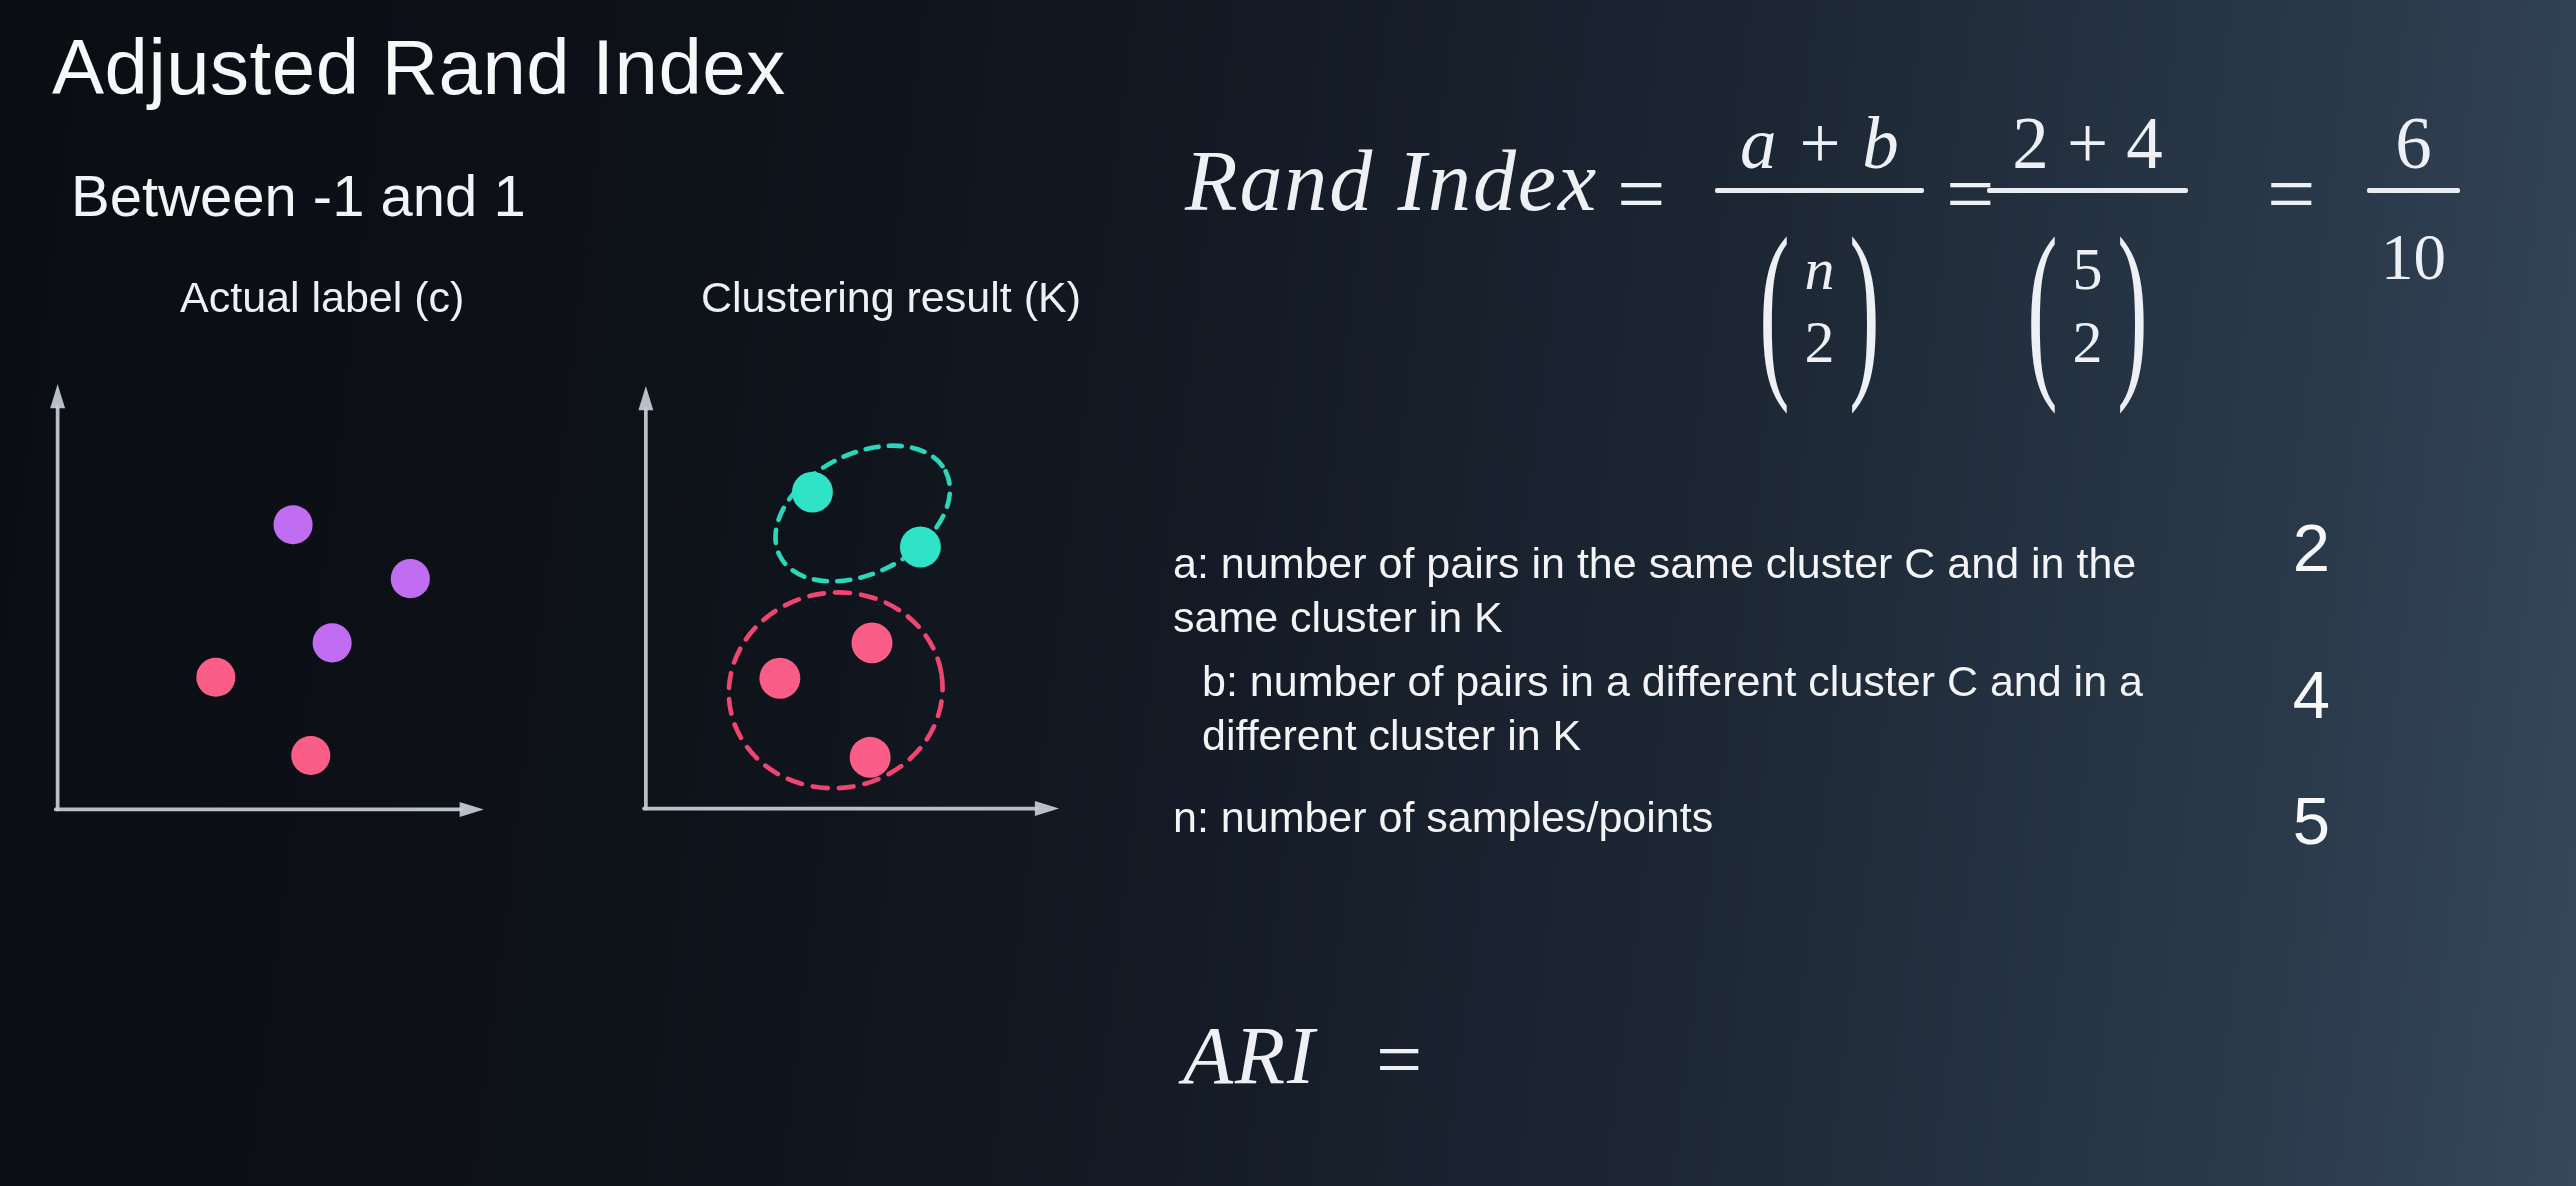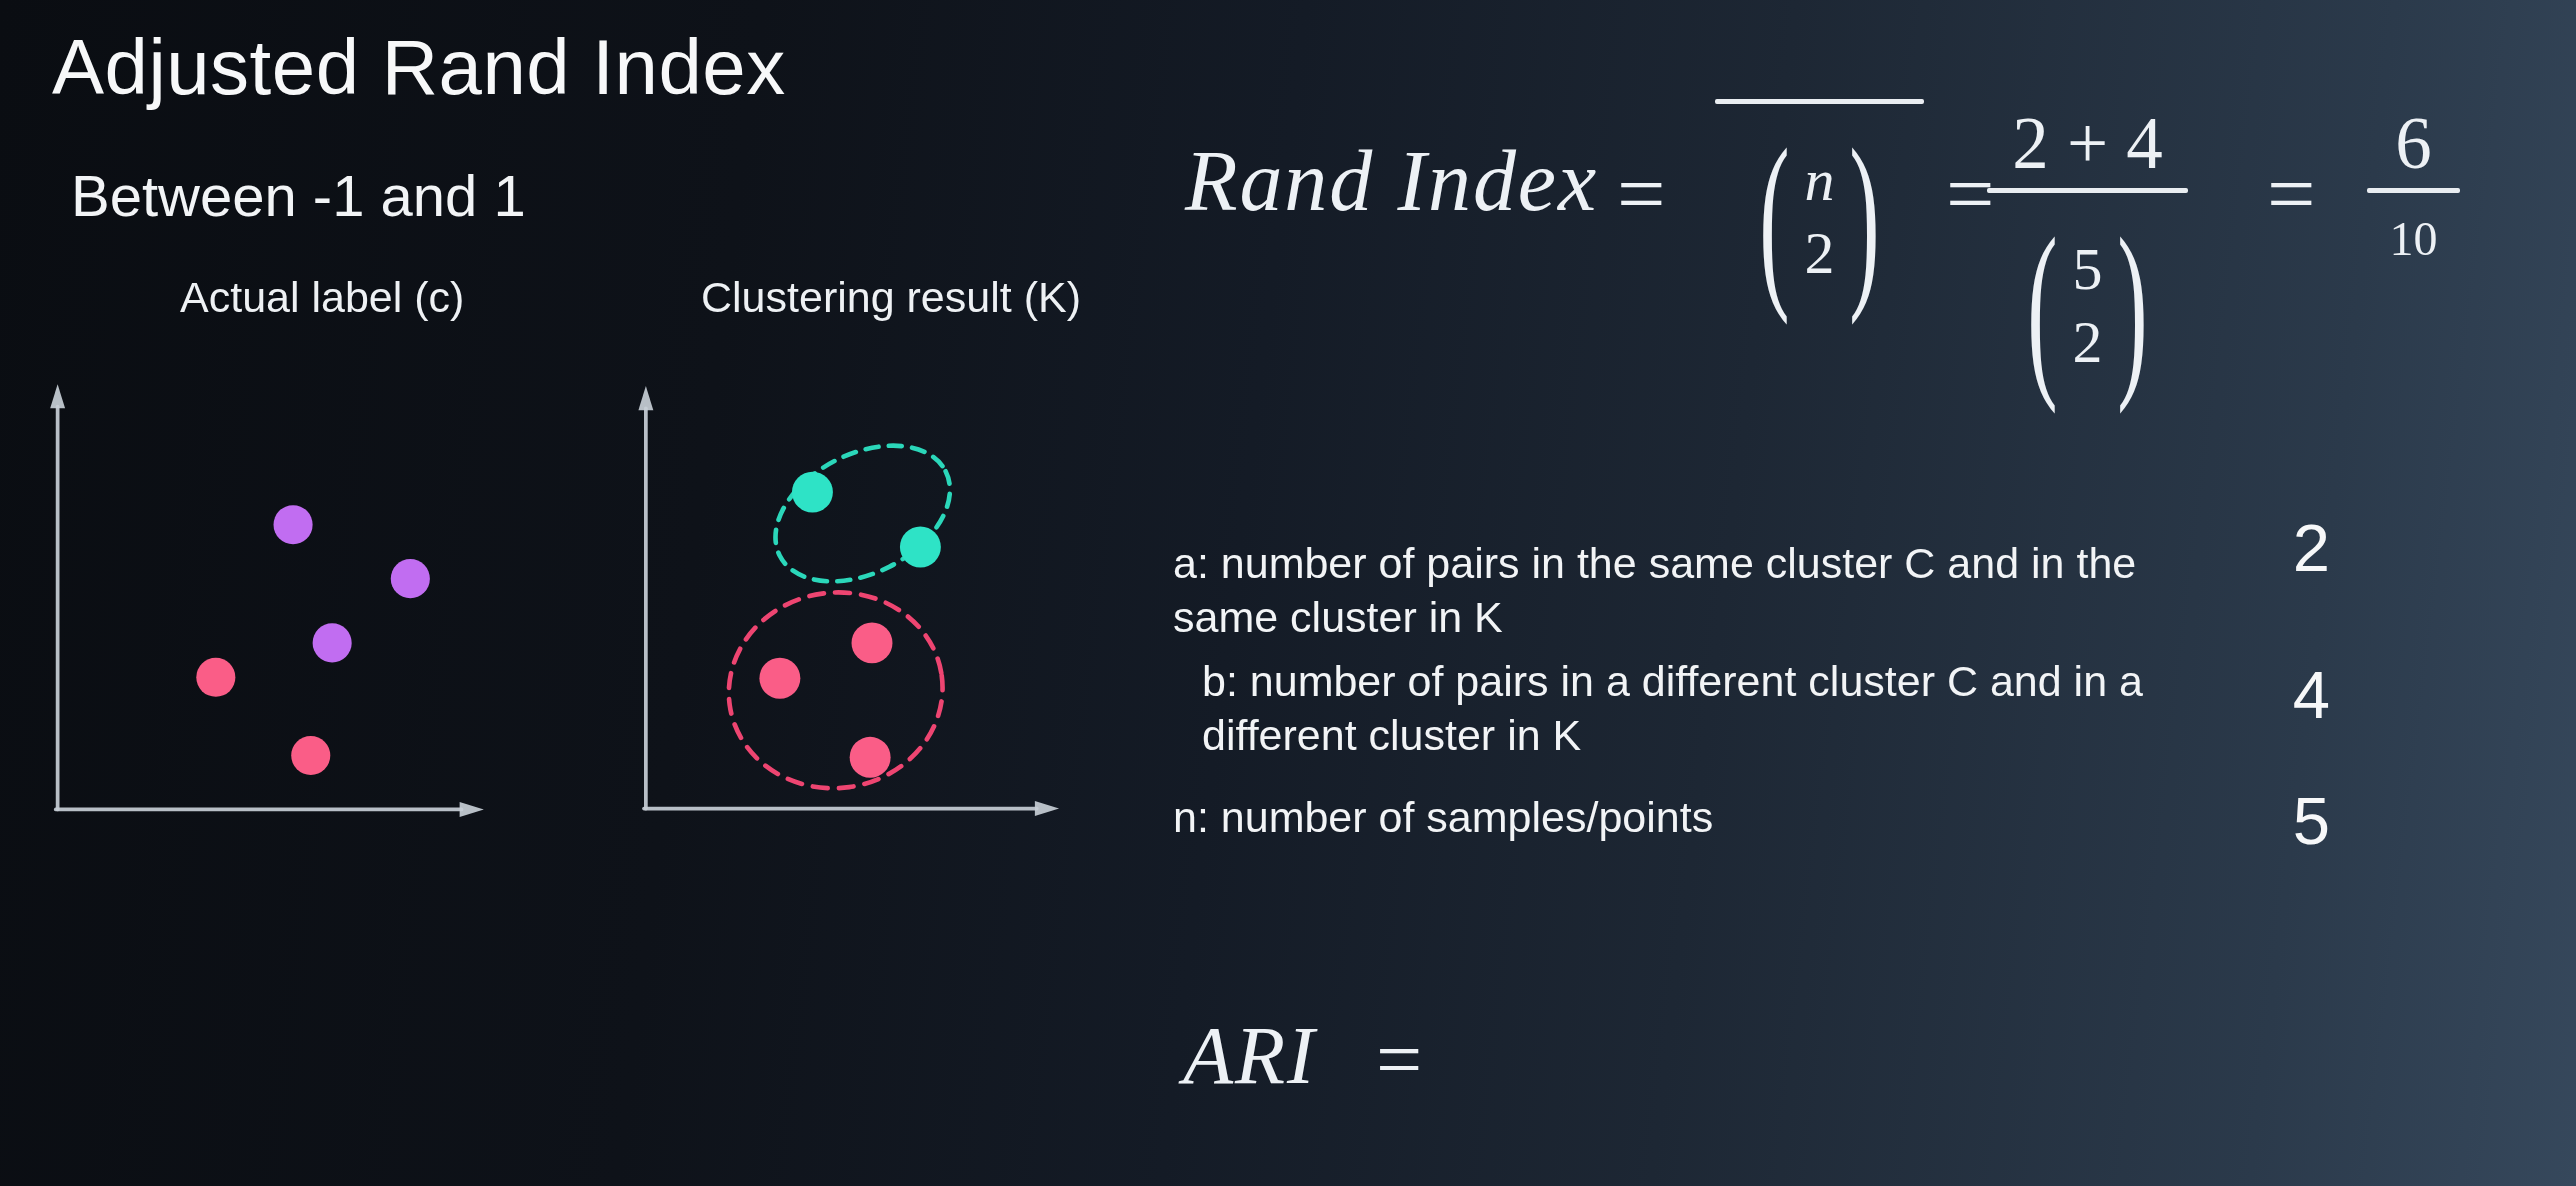--- a/index.html
+++ b/index.html
@@ -16,21 +16,21 @@
   .subtitle{font-size:58px;font-weight:400;color:#f2f4f6;}
   .chart-label{font-size:43px;font-weight:400;color:#eef1f4;}
   
   .math{font-family:"Liberation Serif",serif;color:#edf1f5;}
   .mi{font-style:italic;}
   .math-lhs{font-size:86px;line-height:1;letter-spacing:1.9px;}
   .math-eq{font-size:86px;line-height:1;}
   .frac{display:flex;flex-direction:column;align-items:center;}
   .frac-num{font-size:73px;line-height:89px;white-space:nowrap;}
   .frac-bar{height:4.7px;background:#e9edf1;border-radius:1.9px;width:100%;}
-  .frac-den{font-size:48px;line-height:89px;margin-top:1px;}
+  .frac-den{font-size:65px;line-height:89px;margin-top:20px;}
   .binom{display:flex;align-items:center;justify-content:center;margin-top:15px;height:197px;}
   .paren{font-size:147px;line-height:147px;display:inline-block;transform:scale(0.62,1.32);font-weight:400;}
   .binom-col{display:flex;flex-direction:column;align-items:center;gap:7.5px;padding:0 5.6px;}
   .binom-top{font-size:60px;line-height:65px;}
   .binom-bottom{font-size:60px;line-height:65px;}
   
   .def-text{font-size:43px;line-height:54px;width:1043px;color:#f2f4f6;}
   .def-value{font-size:67px;line-height:75px;width:75px;text-align:center;color:#f7f8f9;}
   
   .ari-lhs{font-size:82px;line-height:1;letter-spacing:1.9px;}
@@ -81,20 +81,21 @@
         <circle cx="276" cy="290" r="22" fill="#fa5d87"></circle>
         <circle cx="177" cy="328" r="22" fill="#fa5d87"></circle>
         <circle cx="274" cy="413" r="22" fill="#fa5d87"></circle>
       </g>
   </svg>
 
   <div class="abs math math-lhs mi" style="left:1185px;top:138px;text-align:right;">Rand Index</div>
   <div class="abs math math-eq" style="left:1617px;top:151px;">=</div>
 
   <div class="abs math frac" style="left:1715px;top:99px;width:209px;">
+    <div class="frac-num mi">a + b</div>
     <div class="frac-bar"></div>
     <div class="binom">
       <span class="paren">(</span>
       <span class="binom-col">
         <span class="binom-top mi">n</span>
         <span class="binom-bottom">2</span>
       </span>
       <span class="paren">)</span>
     </div>
   </div>

